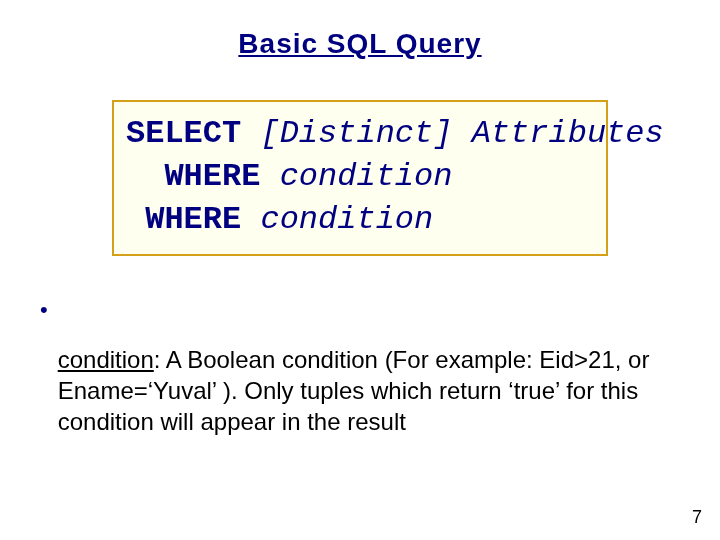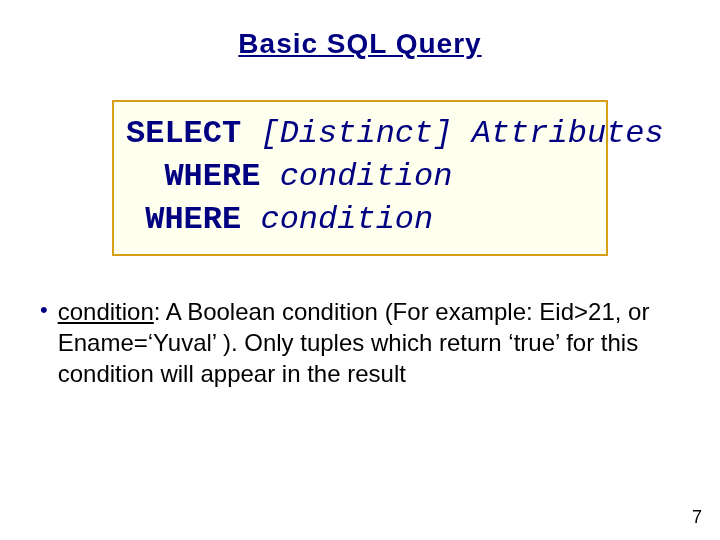--- a/index.html
+++ b/index.html
@@ -45,21 +45,21 @@
     display: flex;
     align-items: flex-start;
   }
   .bullet-dot {
     color: #000080;
     margin-right: 10px;
     font-size: 22px;
     line-height: 1.3;
     flex: 0 0 auto;
   }
-  .bullet-text { flex: 1 1 auto; }
+  .bullet-text { flex: 1 1 auto; margin-top: 48px; }
   .term { text-decoration: underline; }
   .pagenum {
     position: absolute;
     right: 18px;
     bottom: 12px;
     font-family: Arial, sans-serif;
     font-size: 18px;
     color: #000;
   }
 </style>

